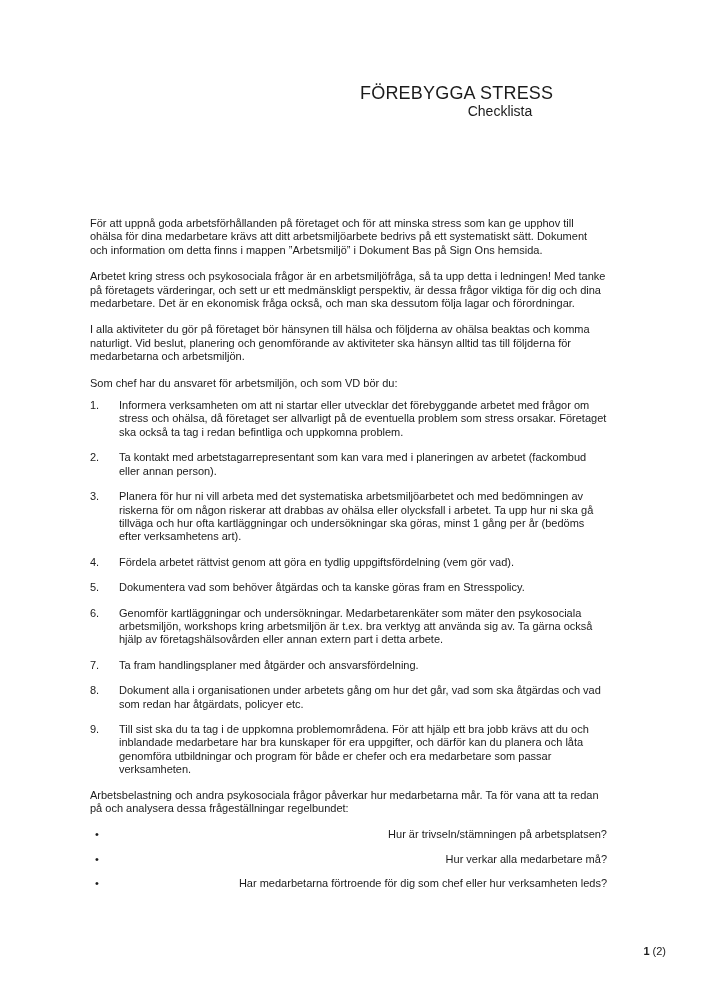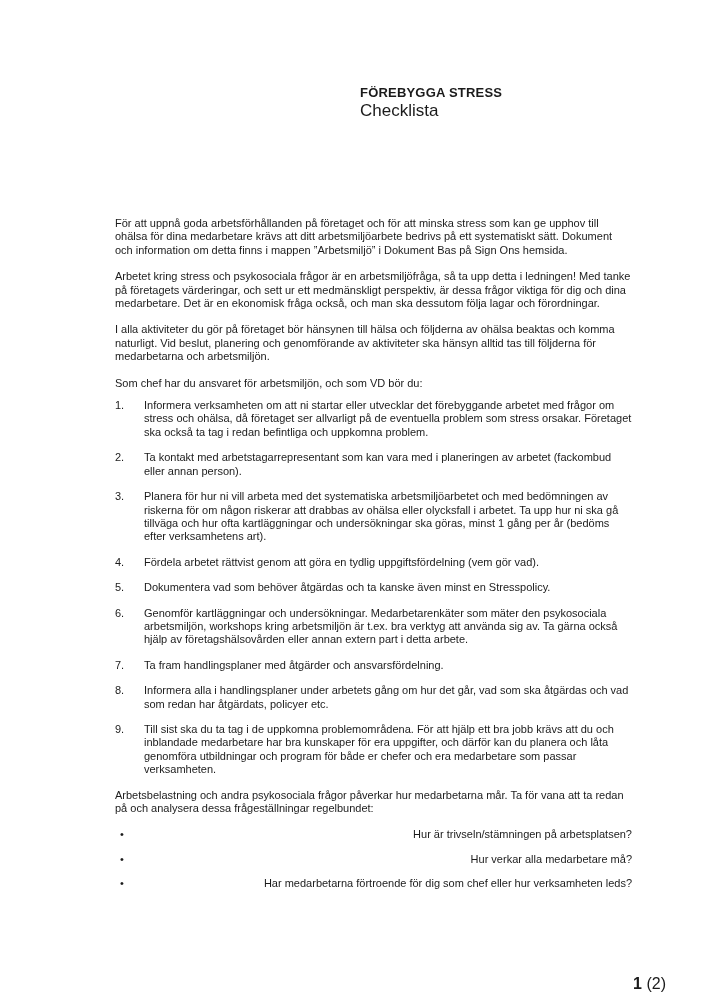--- a/index.html
+++ b/index.html
@@ -19,33 +19,34 @@
     height: 1000px;
     background: #ffffff;
   }
   .doc-header {
     position: absolute;
     left: 360px;
     top: 84px;
     width: 280px;
   }
   .doc-title {
-    font-size: 13px;
-    font-weight: bold;
+    font-size: 18px;
+    font-weight: normal;
     line-height: 18px;
     letter-spacing: 0.2px;
   }
   .doc-subtitle {
-    font-size: 17px;
+    font-size: 14px;
     font-weight: normal;
     line-height: 18px;
+    text-align: center;
   }
   .doc-body {
     position: absolute;
-    left: 115px;
+    left: 90px;
     top: 217px;
     width: 517px;
     font-size: 11px;
     line-height: 13.4px;
   }
   .doc-body p {
     margin: 0 0 13px 0;
   }
   .list-intro {
     margin-bottom: 9px !important;
@@ -70,23 +71,22 @@
     font-size: 11px;
   }
   .bullet-item .txt {
     flex: 1 1 auto;
     text-align: right;
   }
   .page-footer {
     position: absolute;
     right: 41px;
     top: 945px;
-    font-size: 16px;
+    font-size: 11px;
     line-height: 13px;
-    margin-top: 32px;
   }
   .page-footer .num-bold { font-weight: bold; }
 </style>
 </head>
 <body>
 
 <div class="page">
 
   <div class="doc-header">
     <div class="doc-title">FÖREBYGGA STRESS</div>
@@ -112,33 +112,33 @@
       <div class="num-item">
         <span class="num">3.</span>
         <span class="txt">Planera för hur ni vill arbeta med det systematiska arbetsmiljöarbetet och med bedömningen av riskerna för om någon riskerar att drabbas av ohälsa eller olycksfall i arbetet. Ta upp hur ni ska gå tillväga och hur ofta kartläggningar och undersökningar ska göras, minst 1 gång per år (bedöms efter verksamhetens art).</span>
       </div>
       <div class="num-item">
         <span class="num">4.</span>
         <span class="txt">Fördela arbetet rättvist genom att göra en tydlig uppgiftsfördelning (vem gör vad).</span>
       </div>
       <div class="num-item">
         <span class="num">5.</span>
-        <span class="txt">Dokumentera vad som behöver åtgärdas och ta kanske även minst en Stresspolicy.</span>
+        <span class="txt">Dokumentera vad som behöver åtgärdas och ta kanske göras fram en Stresspolicy.</span>
       </div>
       <div class="num-item">
         <span class="num">6.</span>
         <span class="txt">Genomför kartläggningar och undersökningar. Medarbetarenkäter som mäter den psykosociala arbetsmiljön, workshops kring arbetsmiljön är t.ex. bra verktyg att använda sig av. Ta gärna också hjälp av företagshälsovården eller annan extern part i detta arbete.</span>
       </div>
       <div class="num-item">
         <span class="num">7.</span>
         <span class="txt">Ta fram handlingsplaner med åtgärder och ansvarsfördelning.</span>
       </div>
       <div class="num-item">
         <span class="num">8.</span>
-        <span class="txt">Informera alla i handlingsplaner under arbetets gång om hur det går, vad som ska åtgärdas och vad som redan har åtgärdats, policyer etc.</span>
+        <span class="txt">Dokument alla i organisationen under arbetets gång om hur det går, vad som ska åtgärdas och vad som redan har åtgärdats, policyer etc.</span>
       </div>
       <div class="num-item">
         <span class="num">9.</span>
         <span class="txt">Till sist ska du ta tag i de uppkomna problemområdena. För att hjälp ett bra jobb krävs att du och inblandade medarbetare har bra kunskaper för era uppgifter, och därför kan du planera och låta genomföra utbildningar och program för både er chefer och era medarbetare som passar verksamheten.</span>
       </div>
     </div>
 
     <p>Arbetsbelastning och andra psykosociala frågor påverkar hur medarbetarna mår. Ta för vana att ta redan på och analysera dessa frågeställningar regelbundet:</p>
 
     <div>

